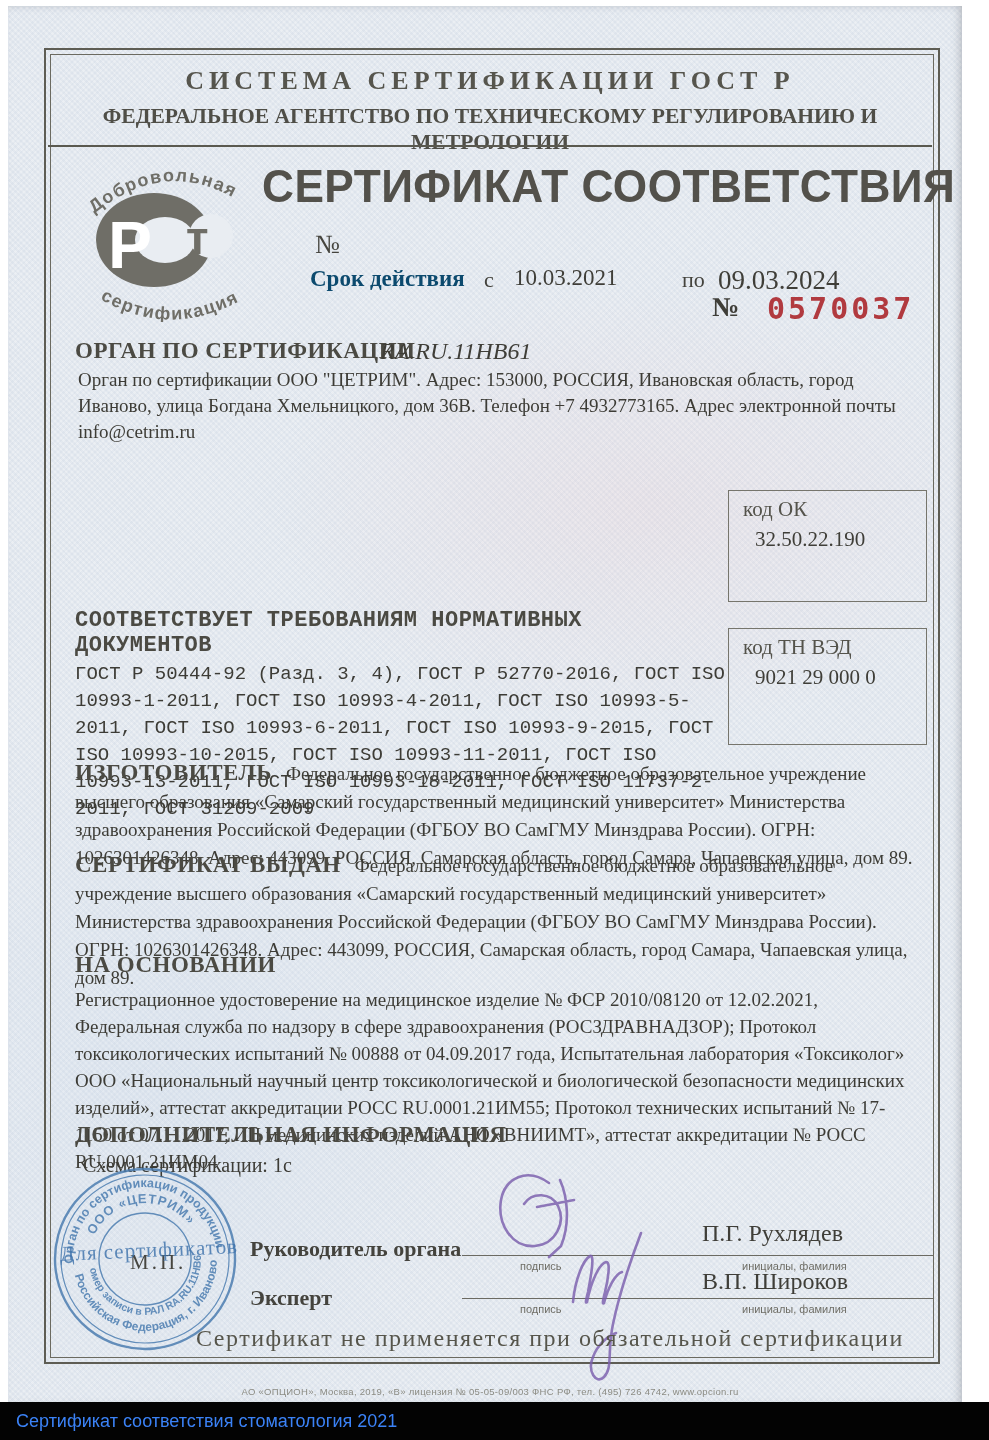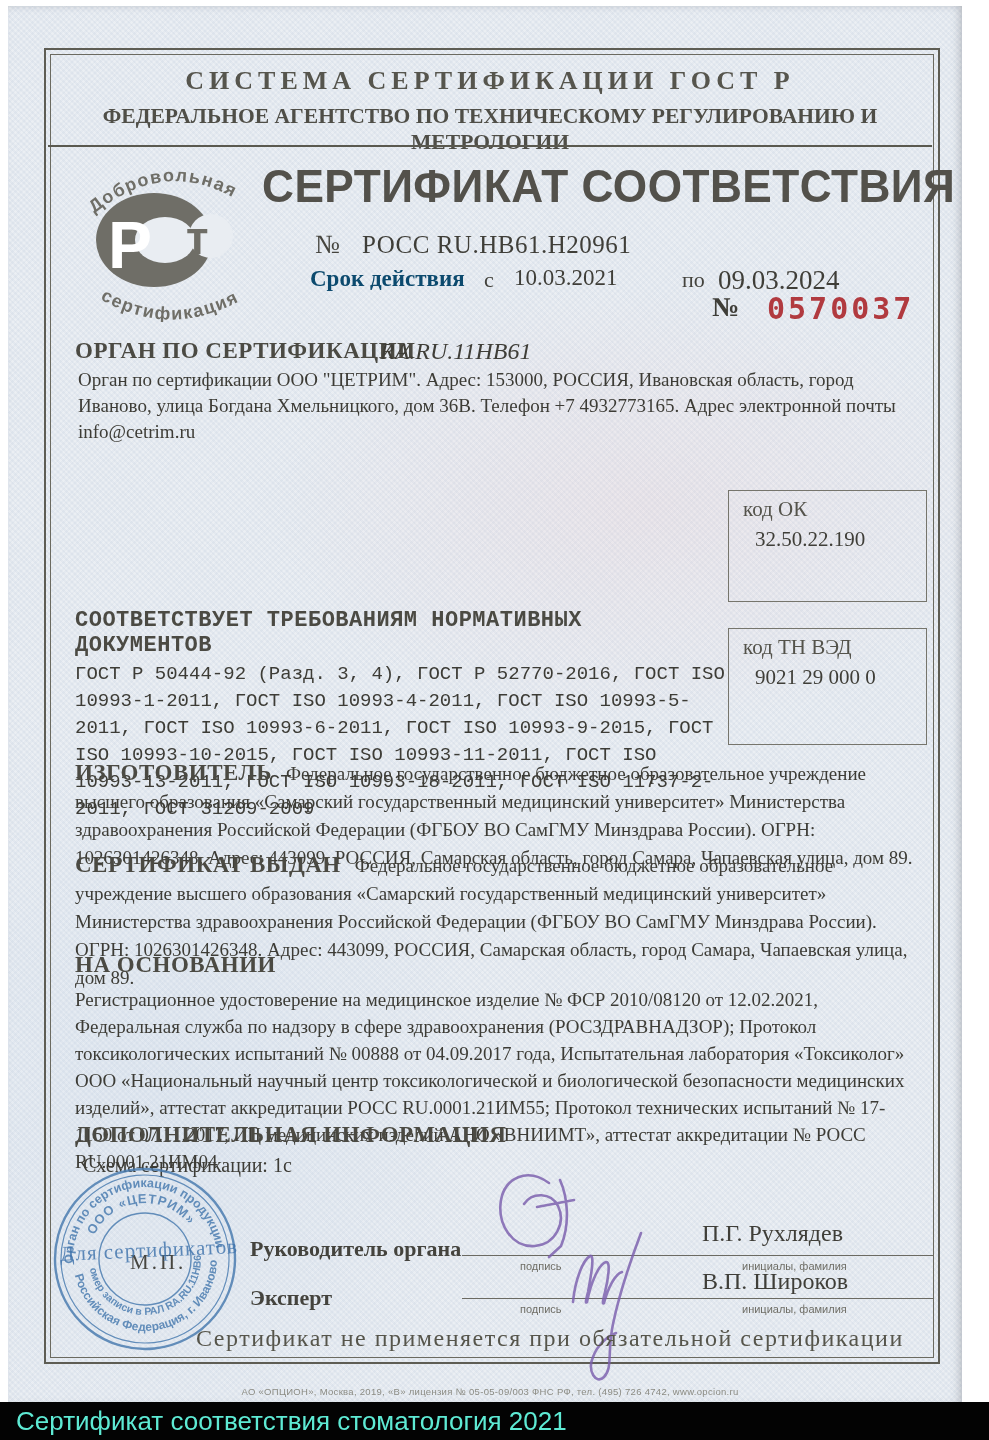--- a/index.html
+++ b/index.html
@@ -88,22 +88,22 @@
 
   .mp{left:130px;top:1250px;font-size:21px;letter-spacing:3px;color:#474640;}
   .stamp-center{left:60px;top:1238px;width:176px;font-size:21px;color:#3f73ac;
      letter-spacing:1px;transform:rotate(-2.5deg);opacity:.82;white-space:nowrap;}
 
   .footer-note{left:196px;top:1325px;font-size:24px;color:#56554b;letter-spacing:1.5px;white-space:nowrap;}
   .fine-print{left:44px;top:1386px;width:892px;text-align:center;
      font-family:"Liberation Sans",sans-serif;font-size:9.5px;color:#8b8b83;letter-spacing:.3px;}
 
   .caption-bar{position:absolute;left:0;bottom:0;width:989px;height:38px;background:#030303;}
-  .caption-bar span{display:block;padding-left:16px;line-height:38px;color:#5eead4;
-     font-family:"Liberation Sans",sans-serif;font-size:26px;}
+  .caption-bar span{display:block;padding-left:16px;line-height:38px;color:#3b82f6;
+     font-family:"Liberation Sans",sans-serif;font-size:18px;}
 
   svg text{font-family:"Liberation Sans",sans-serif;}
   .stamp-svg{opacity:.84;}
 </style>
 </head>
 <body>
 
 <div id="page">
   <div class="paper"></div>
   <div class="frame"></div>
@@ -126,21 +126,20 @@
     <text x="40" y="116" font-size="66" font-weight="bold" fill="#ffffff" font-family="Liberation Serif,serif">Р</text>
     <text x="118" y="102" font-size="46" font-weight="bold" fill="#6f6e67">т</text>
     <text font-size="18" font-weight="bold" fill="#6f6e67" letter-spacing="1.5">
       <textPath href="#logoBot" startOffset="50%" text-anchor="middle">сертификация</textPath>
     </text>
   </svg>
 
   <div class="abs doc-title">СЕРТИФИКАТ СООТВЕТСТВИЯ</div>
 
   <span class="abs certno-label">№</span>
-  <span class="abs certno-value">РОСС RU.НВ61.Н20961</span>
 
   <span class="abs valid-label">Срок действия</span>
   <span class="abs valid-c">с</span>
   <span class="abs valid-from">10.03.2021</span>
   <span class="abs valid-po">по</span>
   <span class="abs valid-to">09.03.2024</span>
 
   <span class="abs blankno-label">№</span>
   <span class="abs blankno-value">0570037</span>
 

